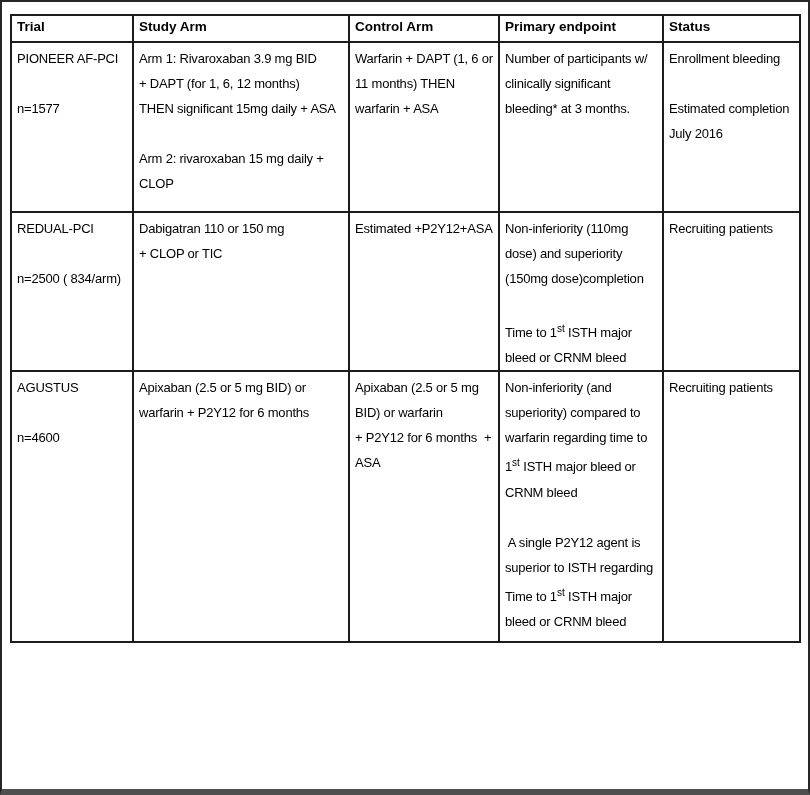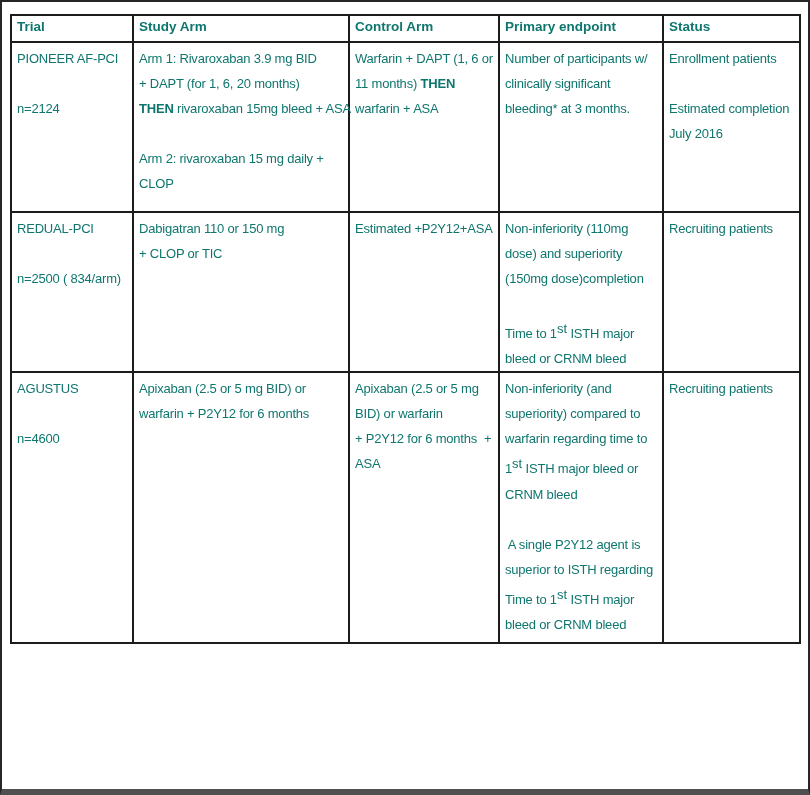--- a/index.html
+++ b/index.html
@@ -23,21 +23,21 @@
   table.trials-table {
     border-collapse: collapse;
     table-layout: fixed;
     margin: 12px 0 0 8px;
     width: 789px;
   }
   .trials-table th, .trials-table td {
     border: 2px solid #1c1c1c;
     vertical-align: top;
     box-sizing: border-box;
-    color: #0f766e;
+    color: #000000;
   }
   .trials-table th {
     text-align: left;
     font-size: 13.5px;
     font-weight: bold;
     padding: 3px 2px 2px 5px;
     height: 27px;
     white-space: pre;
   }
   .trials-table td {
@@ -46,23 +46,23 @@
     letter-spacing: -0.2px;
   }
   .line {
     line-height: 25px;
     white-space: pre;
   }
   .fn-line {
     line-height: 24.5px;
     white-space: pre;
   }
-  .b { font-weight: bold; }
+  .b { font-weight: normal; }
   sup.sp {
-    font-size: 13px;
+    font-size: 10px;
     letter-spacing: 0;
   }
   .footnotes {
     margin: 7px 0 0 10px;
     font-size: 13px;
     color: #000;
     letter-spacing: -0.2px;
   }
 </style>
 </head>
@@ -85,42 +85,42 @@
         <th>Control Arm</th>
         <th>Primary endpoint</th>
         <th>Status</th>
       </tr>
     </thead>
     <tbody>
       <tr style="height:170px">
         <td>
             <div class="line"><span>PIONEER AF-PCI</span></div>
             <div class="line">&nbsp;</div>
-            <div class="line"><span>n=2124</span></div>
+            <div class="line"><span>n=1577</span></div>
           </td>
         <td>
             <div class="line"><span>Arm 1: Rivaroxaban 3.9 mg BID</span></div>
-            <div class="line"><span>+ DAPT (for 1, 6, 20 months)</span></div>
-            <div class="line"><span class="b">THEN</span><span> rivaroxaban 15mg bleed + ASA</span></div>
+            <div class="line"><span>+ DAPT (for 1, 6, 12 months)</span></div>
+            <div class="line"><span class="b">THEN</span><span> significant 15mg daily + ASA</span></div>
             <div class="line">&nbsp;</div>
             <div class="line"><span>Arm 2: rivaroxaban 15 mg daily +</span></div>
             <div class="line"><span>CLOP</span></div>
           </td>
         <td>
             <div class="line"><span>Warfarin + DAPT (1, 6 or</span></div>
             <div class="line"><span>11 months) </span><span class="b">THEN</span></div>
             <div class="line"><span>warfarin + ASA</span></div>
           </td>
         <td>
             <div class="line"><span>Number of participants w/</span></div>
             <div class="line"><span>clinically significant</span></div>
             <div class="line"><span>bleeding* at 3 months.</span></div>
           </td>
         <td>
-            <div class="line"><span>Enrollment patients</span></div>
+            <div class="line"><span>Enrollment bleeding</span></div>
             <div class="line">&nbsp;</div>
             <div class="line"><span>Estimated completion</span></div>
             <div class="line"><span>July 2016</span></div>
           </td>
       </tr>
       <tr style="height:150px">
         <td>
             <div class="line"><span>REDUAL-PCI</span></div>
             <div class="line">&nbsp;</div>
             <div class="line"><span>n=2500 ( 834/arm)</span></div>

